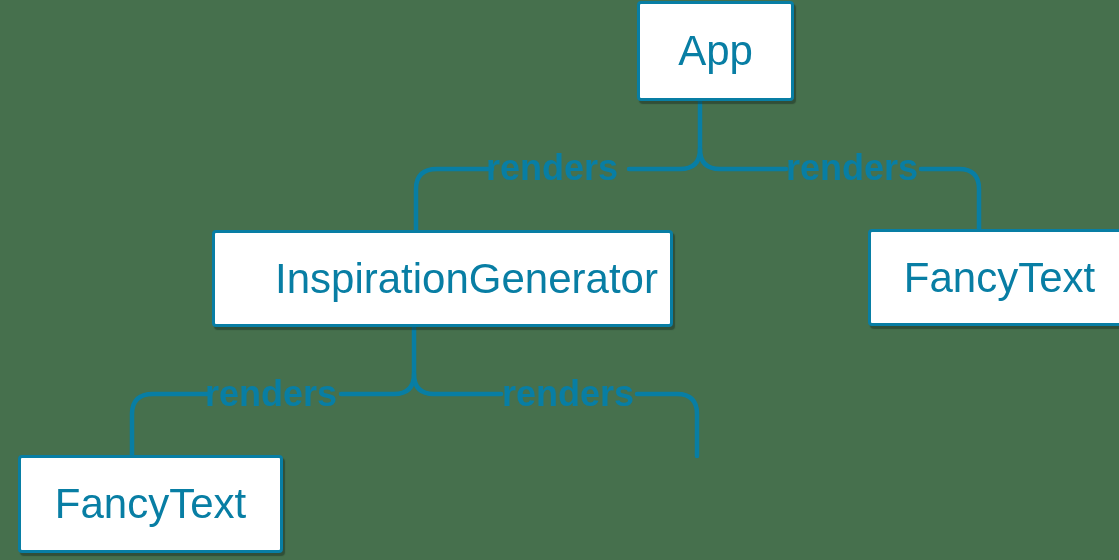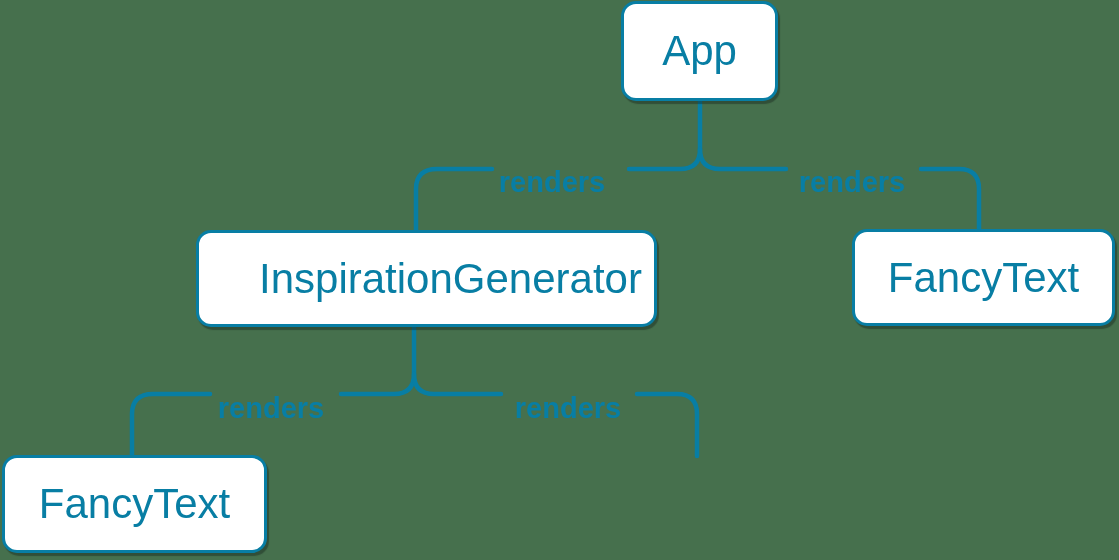--- a/index.html
+++ b/index.html
@@ -32,41 +32,41 @@
     stroke-width: 4.5;
     stroke-linecap: round;
   }
   .node {
     position: absolute;
     display: flex;
     align-items: center;
     justify-content: center;
     background: var(--node-fill);
     border: 3.5px solid var(--accent);
-    border-radius: 15px;
+    border-radius: 4px;
     color: var(--accent);
     font-size: 42px;
     font-weight: 500;
     white-space: nowrap;
     box-shadow: 2px 3px 1px rgba(25, 40, 30, 0.45);
+    margin-left: 16px;
   }
   .node-app               { left: 621px; top: 1px;   width: 157px; height: 100px; }
   .node-inspiration       { left: 196px; top: 230px; width: 461px; height: 97px; padding-left: 48px; }
   .node-fancytext-top     { left: 852px; top: 229px; width: 263px; height: 97px; }
   .node-fancytext-bottom  { left: 2px;   top: 455px; width: 265px; height: 98px; }
   .node-copyright         { left: 568px; top: 455px; width: 263px; height: 98px; }
   .edge-label {
     position: absolute;
     transform: translate(-50%, -50%);
     color: var(--accent);
-    font-size: 29px;
+    font-size: 36px;
     font-weight: 700;
     white-space: nowrap;
     line-height: 1;
-    margin-top: 14px;
   }
   .edge-label-1 { left: 552px; top: 168px; }
   .edge-label-2 { left: 852px; top: 168px; }
   .edge-label-3 { left: 271px; top: 394px; }
   .edge-label-4 { left: 568px; top: 394px; }
 </style>
 </head>
 <body>
 
 <div class="stage">

